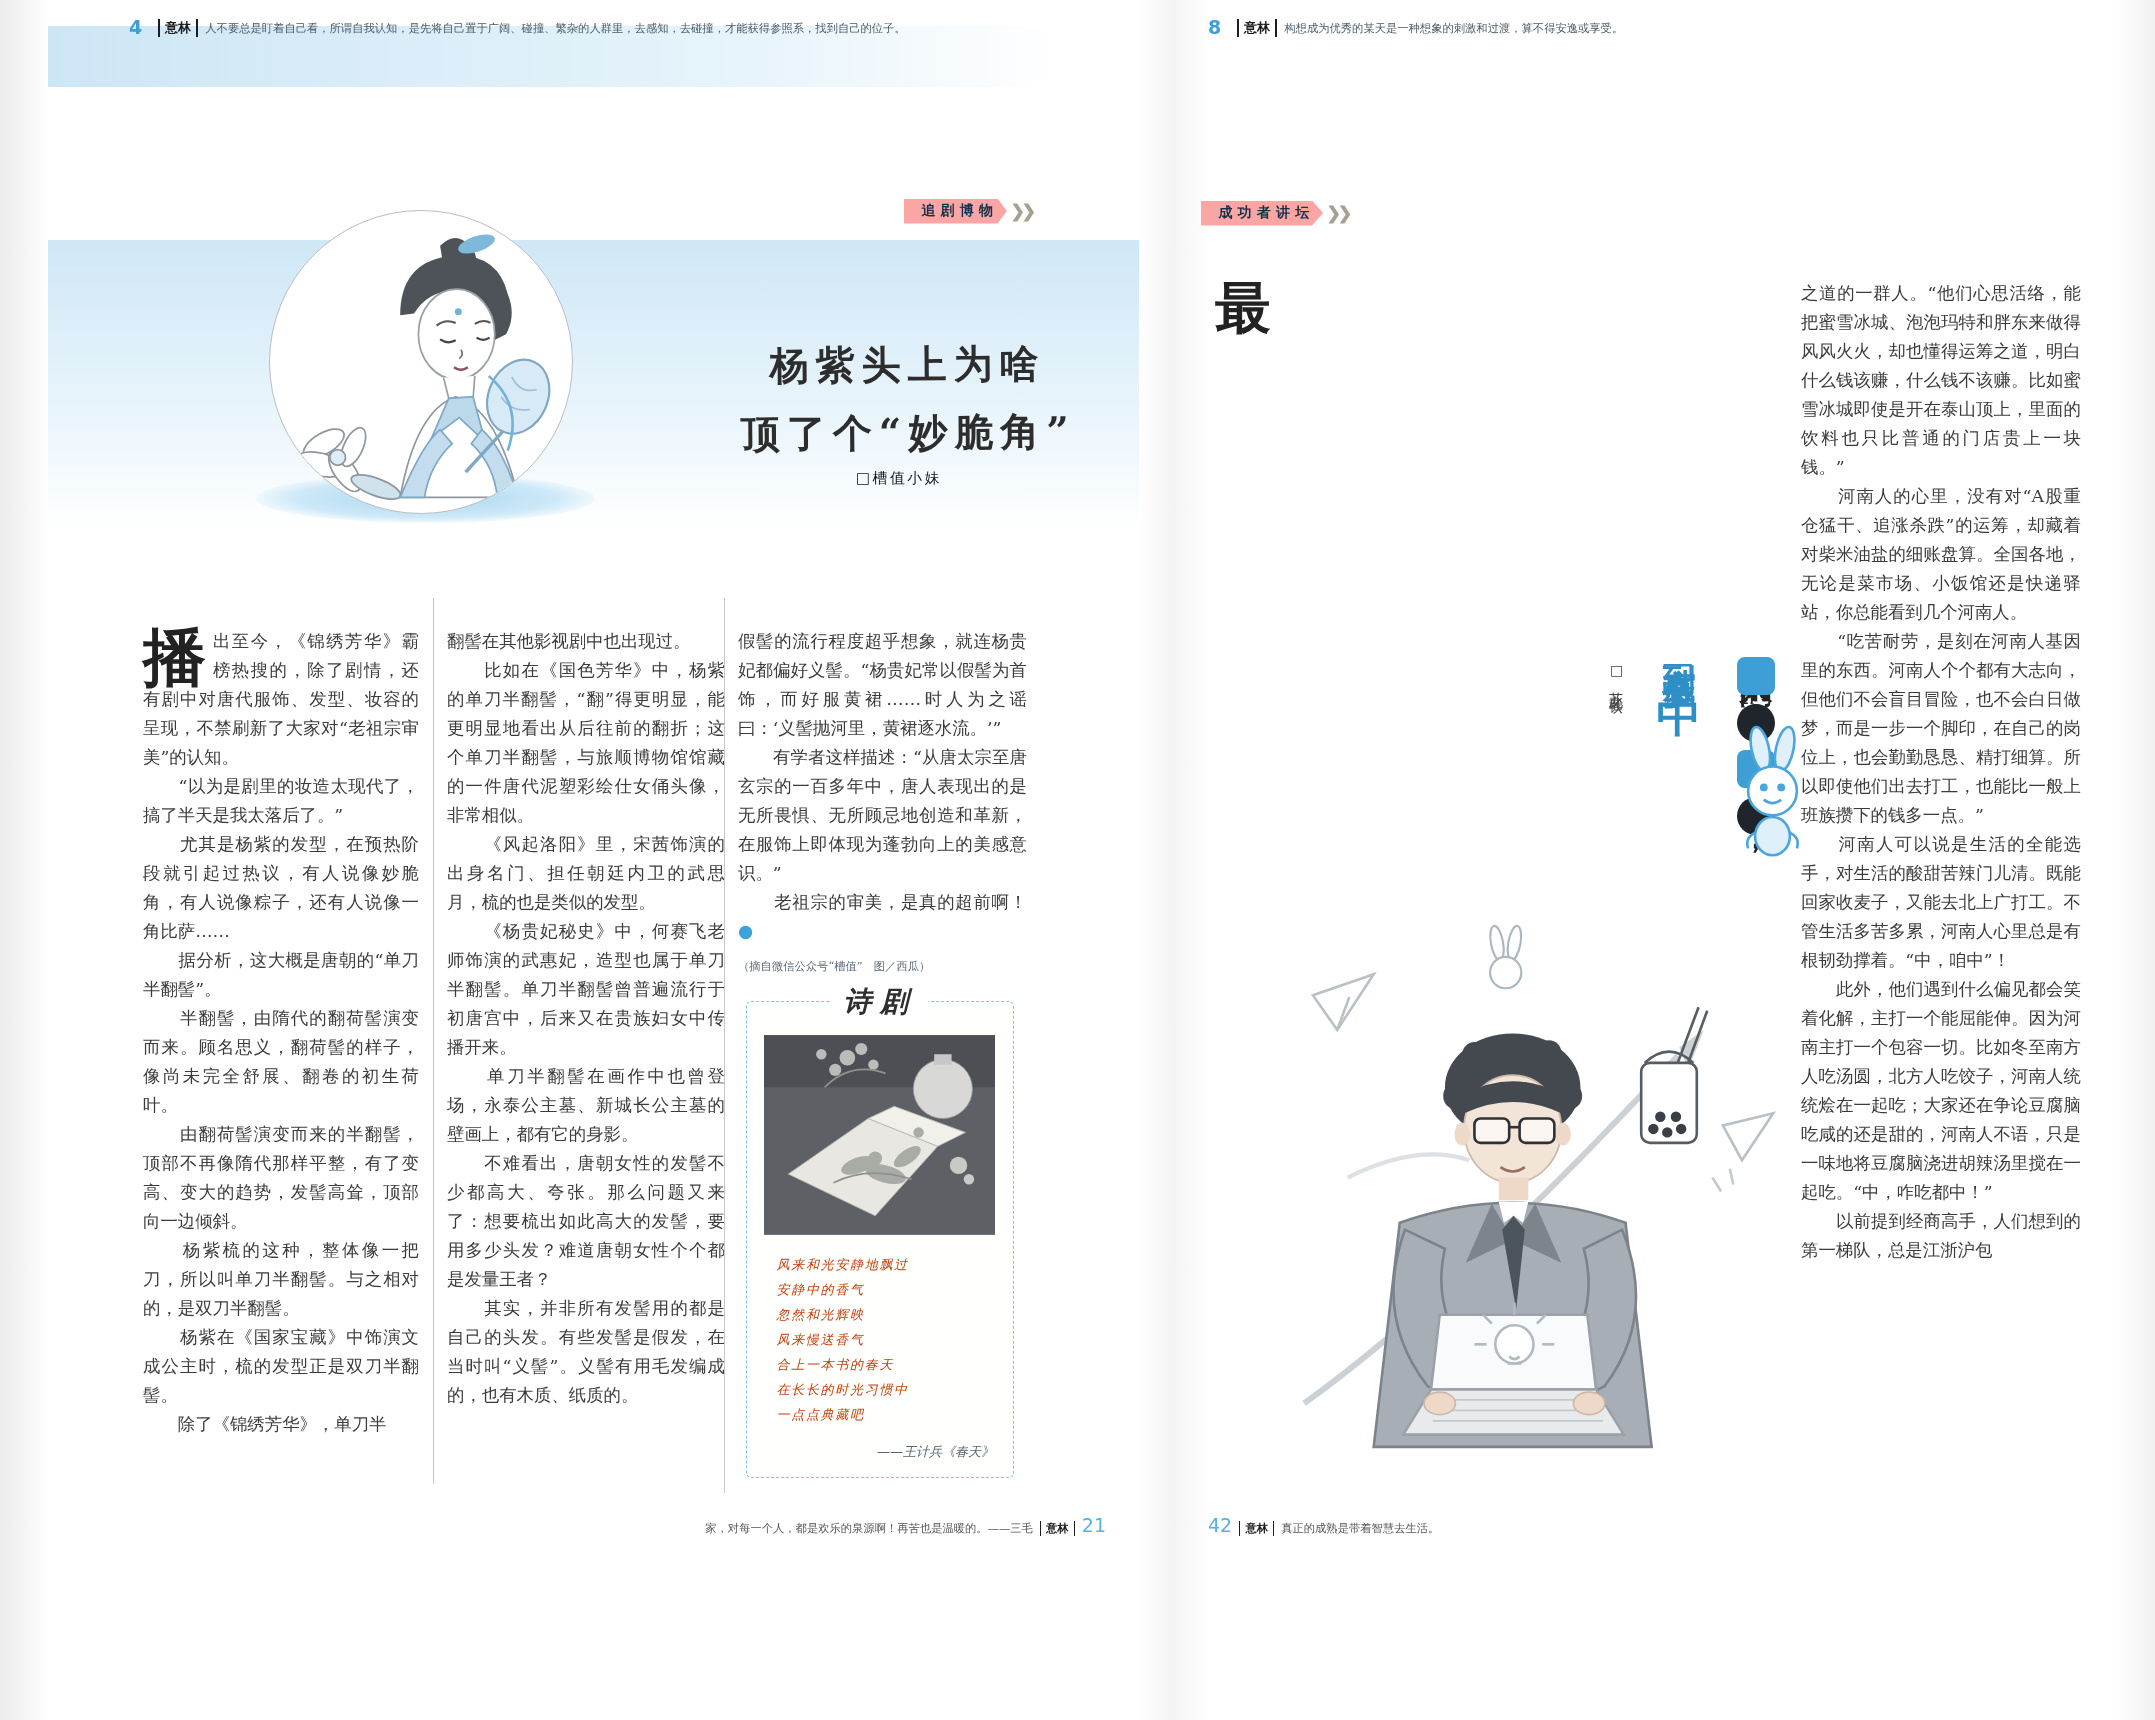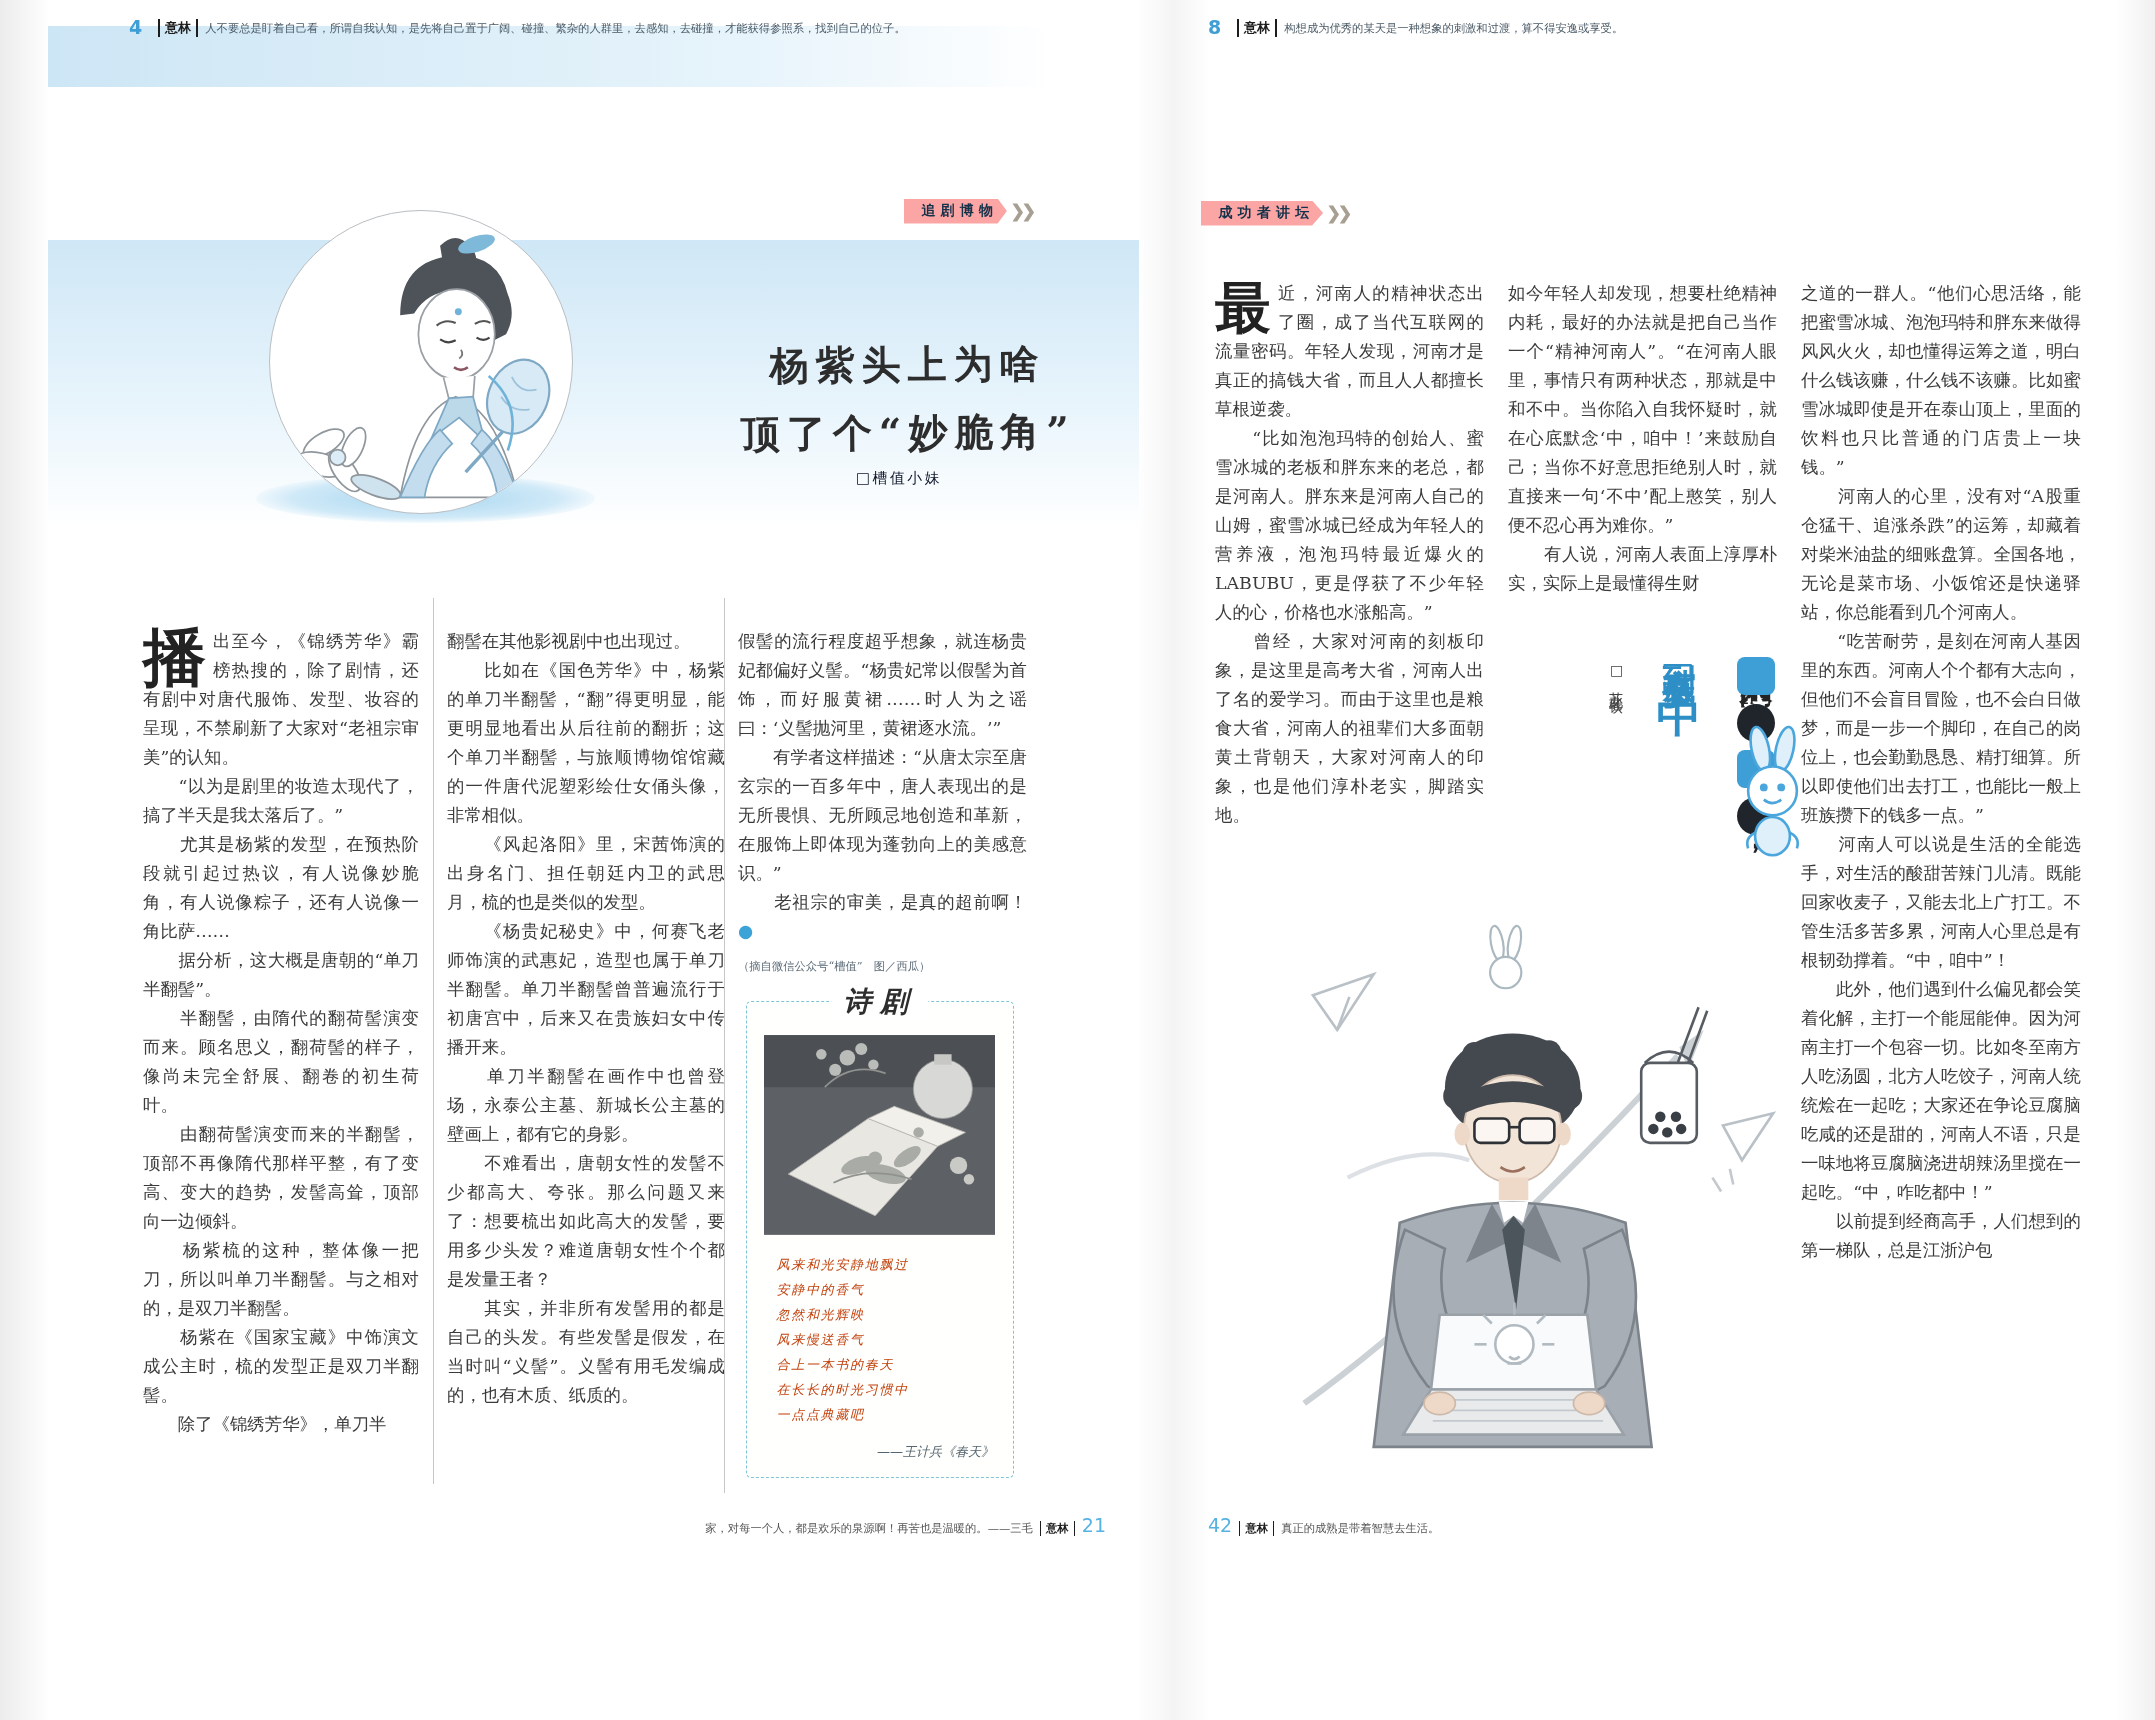--- a/index.html
+++ b/index.html
@@ -221,27 +221,21 @@
   <div class="hdr" style="left:1208px;">
     <span class="pnum">8</span><span class="brand">意林</span><span>构想成为优秀的某天是一种想象的刺激和过渡，算不得安逸或享受。</span>
   </div>
 
   <div class="badge" style="left:1201px;top:200px;">
     <span class="tag">成功者讲坛</span>
     <span class="chev">❯❯</span>
   </div>
 
   <div class="col" style="left:1215px;top:250px;width:269px;height:704px;">
-    <span class="dropcap" style="font-size:56px;line-height:49px;">最</span><span>近，河南人的精神状态出了圈，成了当代互联网的流量密码。年轻人发现，河南才是真正的搞钱大省，而且人人都擅长草根逆袭。
-　　“比如泡泡玛特的创始人、蜜雪冰城的老板和胖东来的老总，都是河南人。胖东来是河南人自己的山姆，蜜雪冰城已经成为年轻人的营养液，泡泡玛特最近爆火的LABUBU，更是俘获了不少年轻人的心，价格也水涨船高。”
-　　曾经，大家对河南的刻板印象，是这里是高考大省，河南人出了名的爱学习。而由于这里也是粮食大省，河南人的祖辈们大多面朝黄土背朝天，大家对河南人的印象，也是他们淳朴老实，脚踏实地。</span>
-  </div>
-  <div class="col" style="left:1508px;top:250px;width:269px;height:382px;">
-    <span>如今年轻人却发现，想要杜绝精神内耗，最好的办法就是把自己当作一个“精神河南人”。“在河南人眼里，事情只有两种状态，那就是中和不中。当你陷入自我怀疑时，就在心底默念‘中，咱中！’来鼓励自己；当你不好意思拒绝别人时，就直接来一句‘不中’配上憨笑，别人便不忍心再为难你。”
-　　有人说，河南人表面上淳厚朴实，实际上是最懂得生财</span>
+    <span class="dropcap" style="font-size:56px;line-height:49px;">最</span>
   </div>
   <div class="col" style="left:1801px;top:250px;width:280px;height:1286px;">
     <span>之道的一群人。“他们心思活络，能把蜜雪冰城、泡泡玛特和胖东来做得风风火火，却也懂得运筹之道，明白什么钱该赚，什么钱不该赚。比如蜜雪冰城即使是开在泰山顶上，里面的饮料也只比普通的门店贵上一块钱。”
 　　河南人的心里，没有对“A股重仓猛干、追涨杀跌”的运筹，却藏着对柴米油盐的细账盘算。全国各地，无论是菜市场、小饭馆还是快递驿站，你总能看到几个河南人。
 　　“吃苦耐劳，是刻在河南人基因里的东西。河南人个个都有大志向，但他们不会盲目冒险，也不会白日做梦，而是一步一个脚印，在自己的岗位上，也会勤勤恳恳、精打细算。所以即使他们出去打工，也能比一般上班族攒下的钱多一点。”
 　　河南人可以说是生活的全能选手，对生活的酸甜苦辣门儿清。既能回家收麦子，又能去北上广打工。不管生活多苦多累，河南人心里总是有根韧劲撑着。“中，咱中”！
 　　此外，他们遇到什么偏见都会笑着化解，主打一个能屈能伸。因为河南主打一个包容一切。比如冬至南方人吃汤圆，北方人吃饺子，河南人统统烩在一起吃；大家还在争论豆腐脑吃咸的还是甜的，河南人不语，只是一味地将豆腐脑浇进胡辣汤里搅在一起吃。“中，咋吃都中！”
 　　以前提到经商高手，人们想到的第一梯队，总是江浙沪包</span>
   </div>
 

